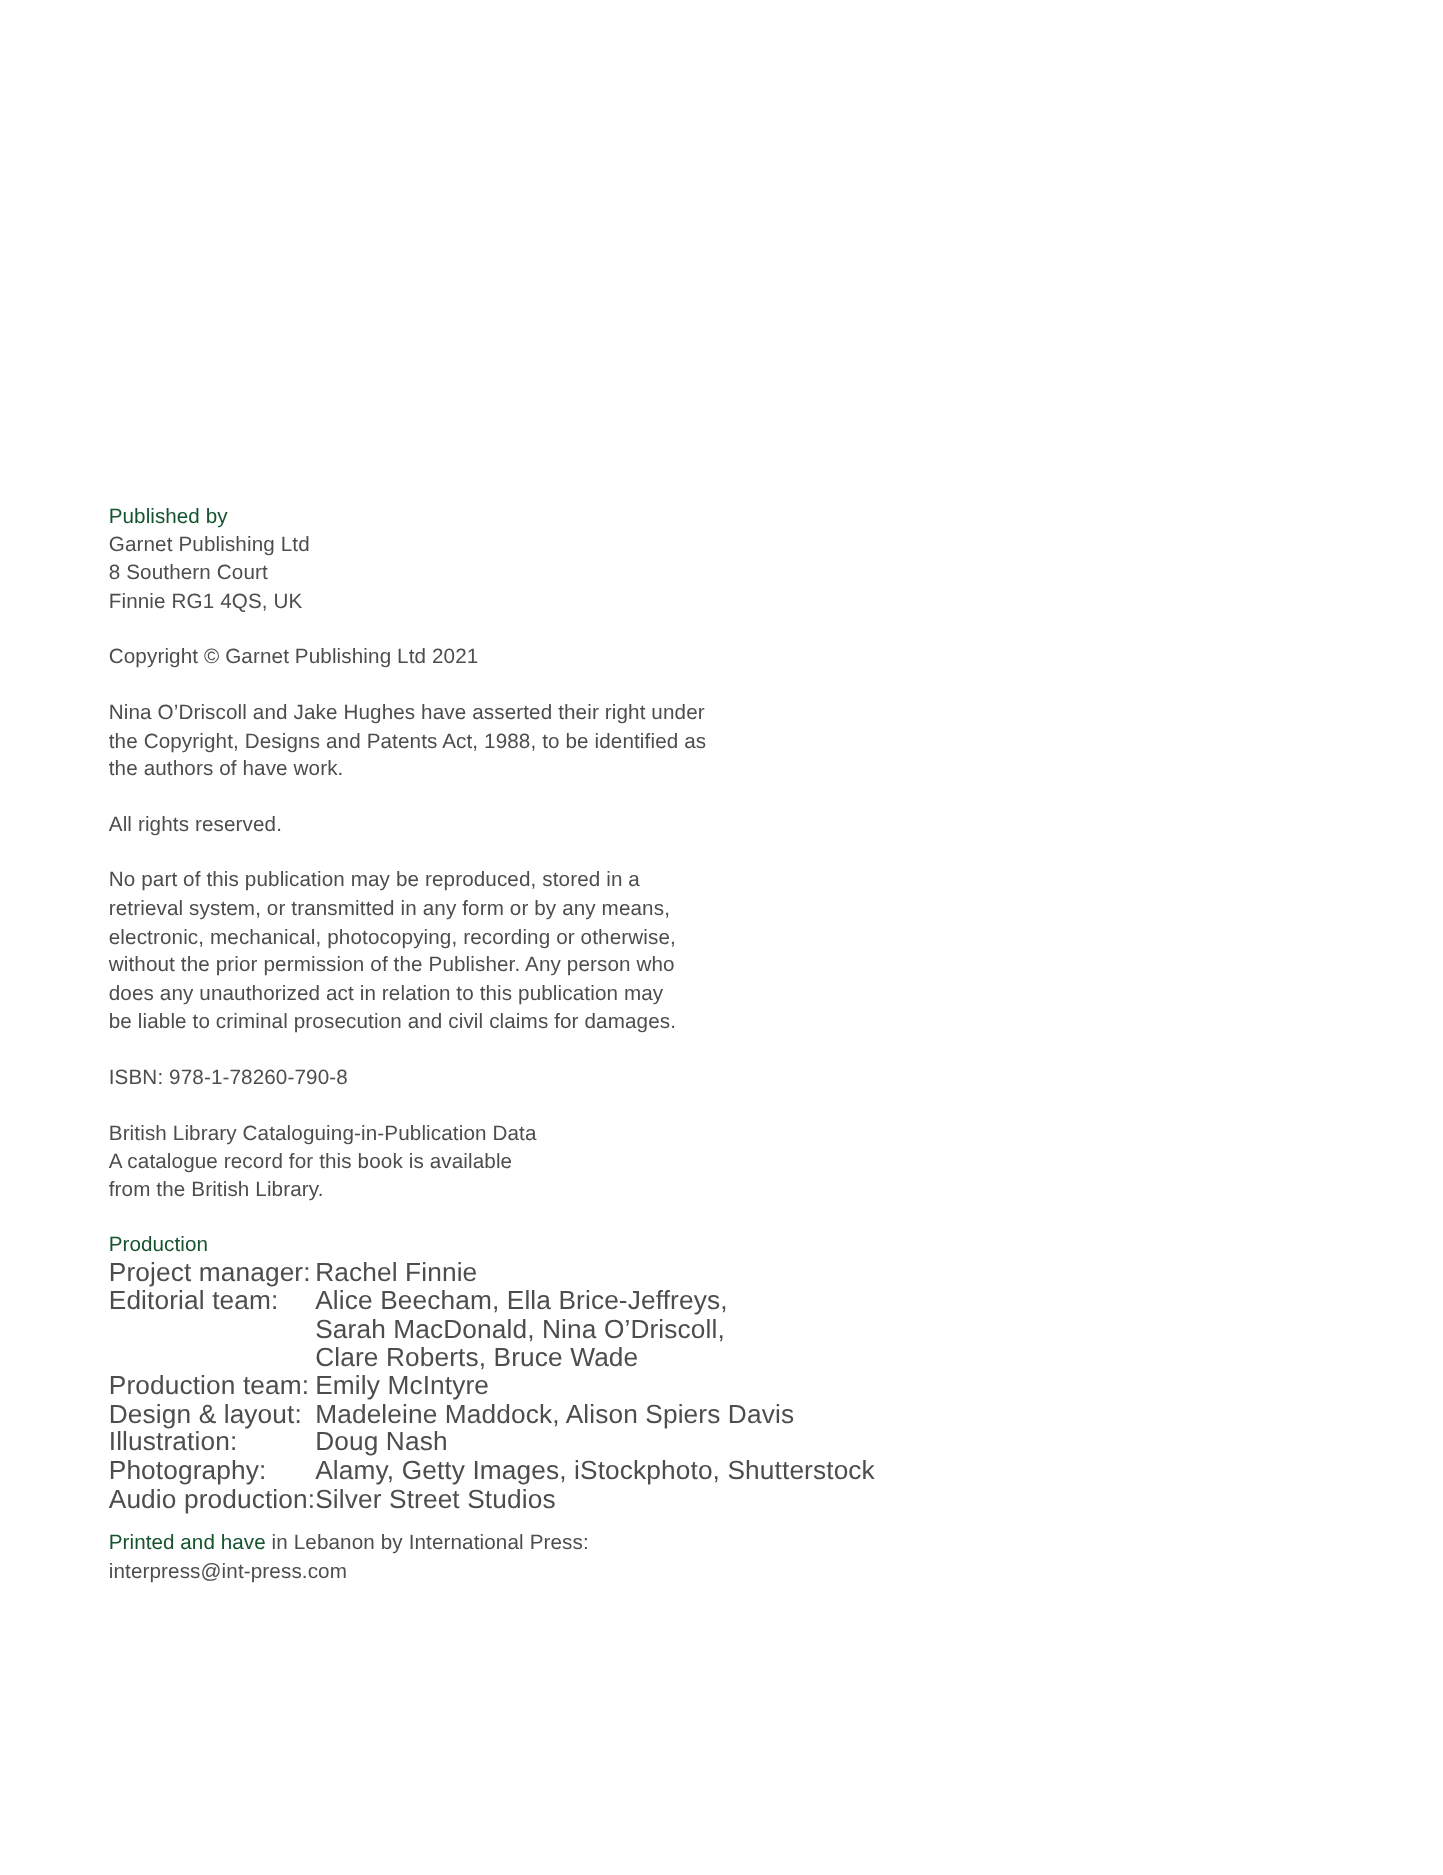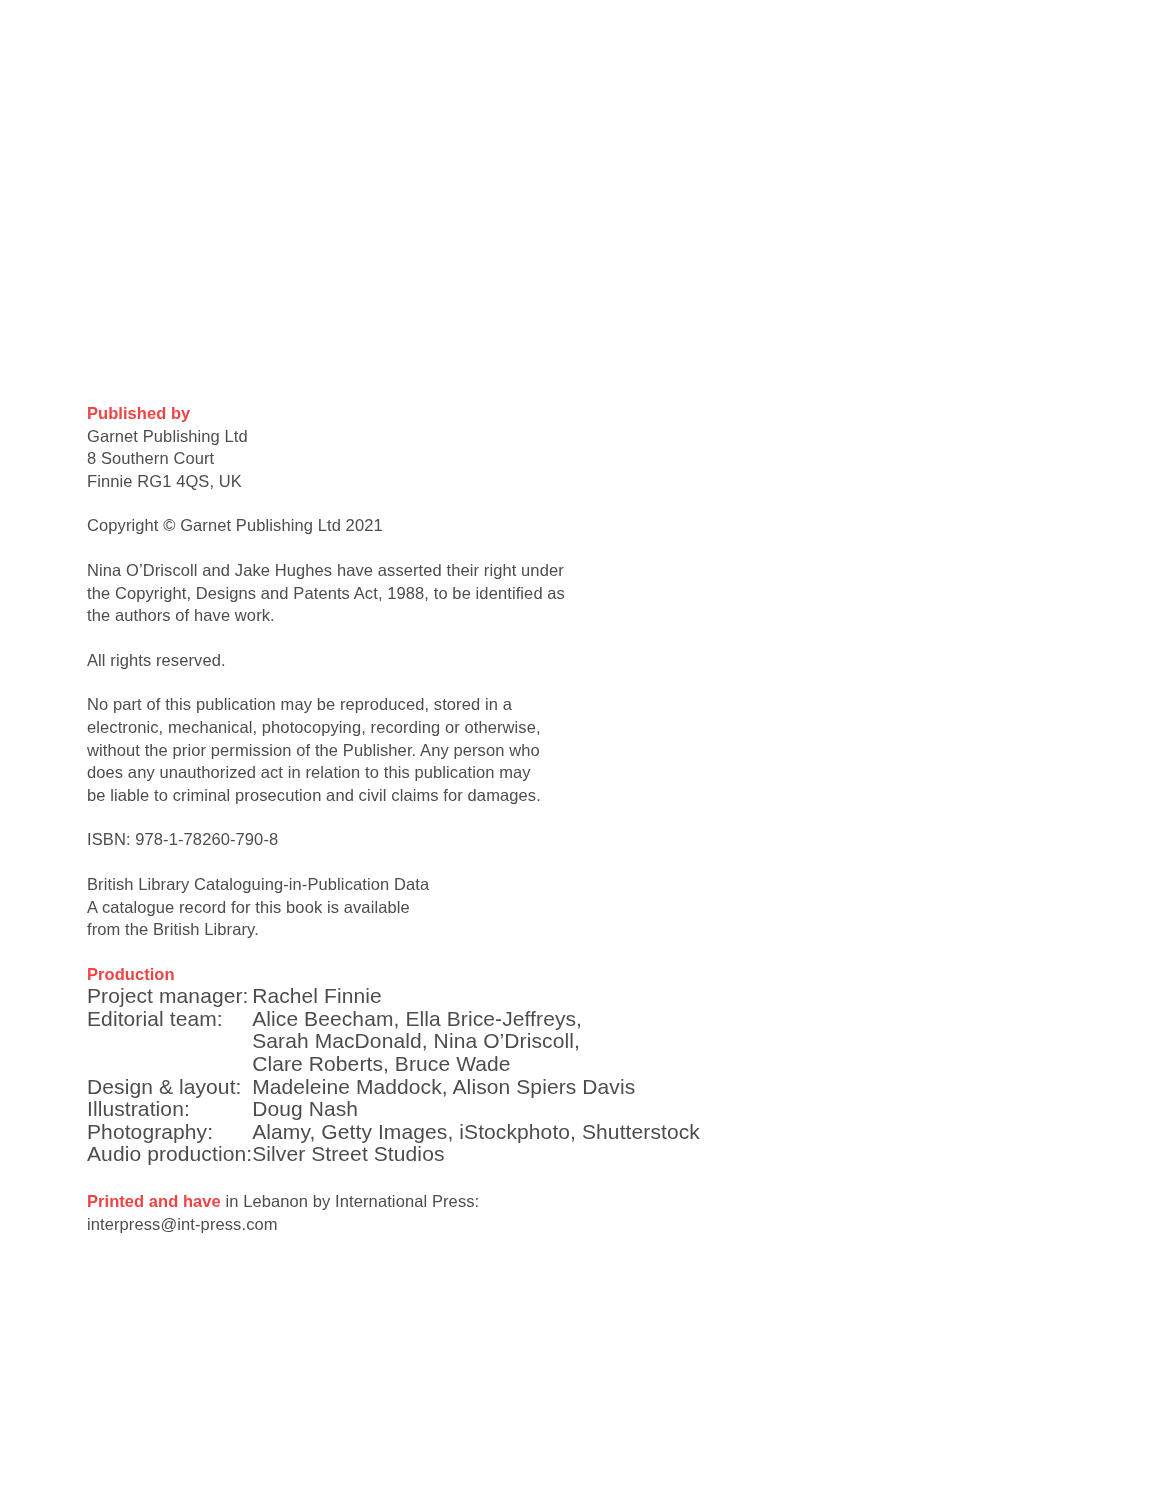--- a/index.html
+++ b/index.html
@@ -34,30 +34,31 @@
     line-height: 22.6px;
     color: #4d4d4d;
     letter-spacing: 0.1px;
   }
 
   .block {
     margin: 0 0 22px 0;
   }
   .block.tight {
     margin-bottom: 0;
+    margin-top: 12px;
   }
 
   .line {
     display: block;
     white-space: nowrap;
   }
 
   .hdg {
-    font-weight: bold;
-    color: #ef4444;
+    font-weight: normal;
+    color: #14532d;
     letter-spacing: 0.05px;
   }
 
   
   .credits {
     border-collapse: collapse;
     border-spacing: 0;
     font-size: 21px;
     line-height: 22.6px;
     color: #4d4d4d;
@@ -109,20 +110,21 @@
       <span class="line">the Copyright, Designs and Patents Act, 1988, to be identified as</span>
       <span class="line">the authors of have work.</span>
     </div>
 
     <div class="block">
       <span class="line">All rights reserved.</span>
     </div>
 
     <div class="block">
       <span class="line">No part of this publication may be reproduced, stored in a</span>
+      <span class="line">retrieval system, or transmitted in any form or by any means,</span>
       <span class="line">electronic, mechanical, photocopying, recording or otherwise,</span>
       <span class="line">without the prior permission of the Publisher. Any person who</span>
       <span class="line">does any unauthorized act in relation to this publication may</span>
       <span class="line">be liable to criminal prosecution and civil claims for damages.</span>
     </div>
 
     <div class="block">
       <span class="line">ISBN: 978-1-78260-790-8</span>
     </div>
 
@@ -141,20 +143,26 @@
             <td class="value">
               <span class="sub">Rachel Finnie</span>
             </td>
           </tr>
           <tr>
             <td class="label">Editorial team:</td>
             <td class="value">
               <span class="sub">Alice Beecham, Ella Brice-Jeffreys,</span>
               <span class="sub">Sarah MacDonald, Nina O’Driscoll,</span>
               <span class="sub">Clare Roberts, Bruce Wade</span>
+            </td>
+          </tr>
+          <tr>
+            <td class="label">Production team:</td>
+            <td class="value">
+              <span class="sub">Emily McIntyre</span>
             </td>
           </tr>
           <tr>
             <td class="label">Design &amp; layout:</td>
             <td class="value">
               <span class="sub">Madeleine Maddock, Alison Spiers Davis</span>
             </td>
           </tr>
           <tr>
             <td class="label">Illustration:</td>

